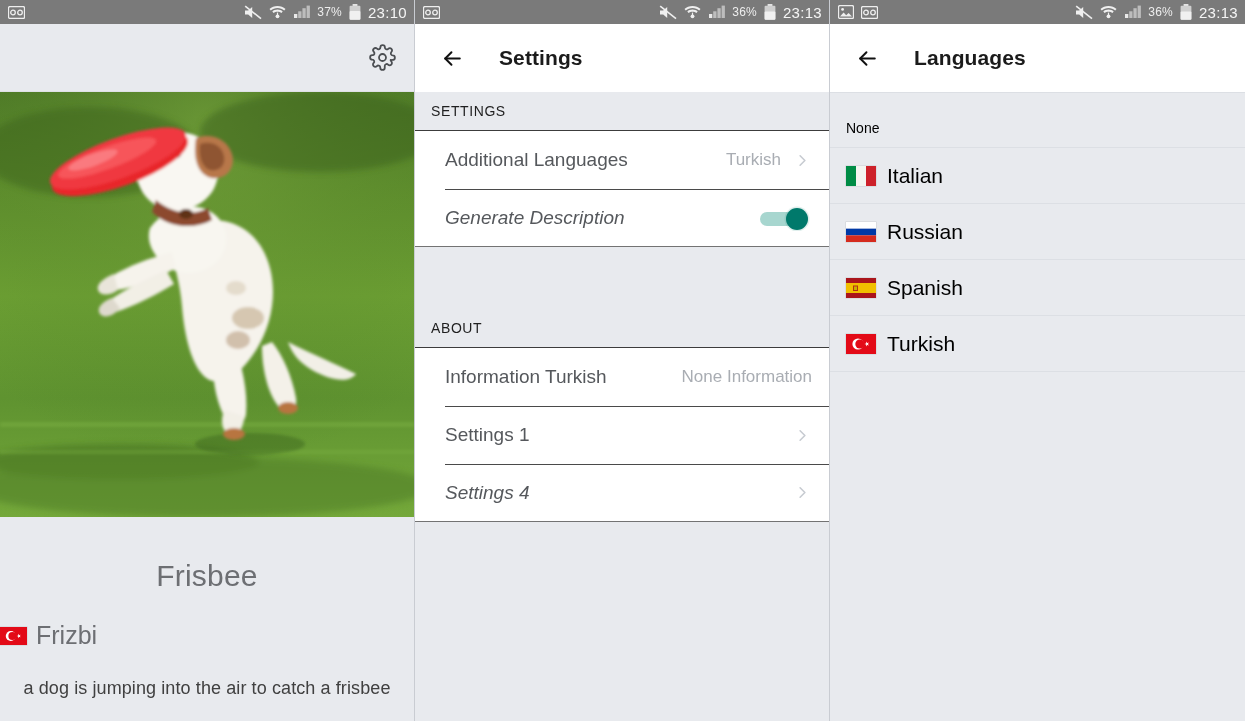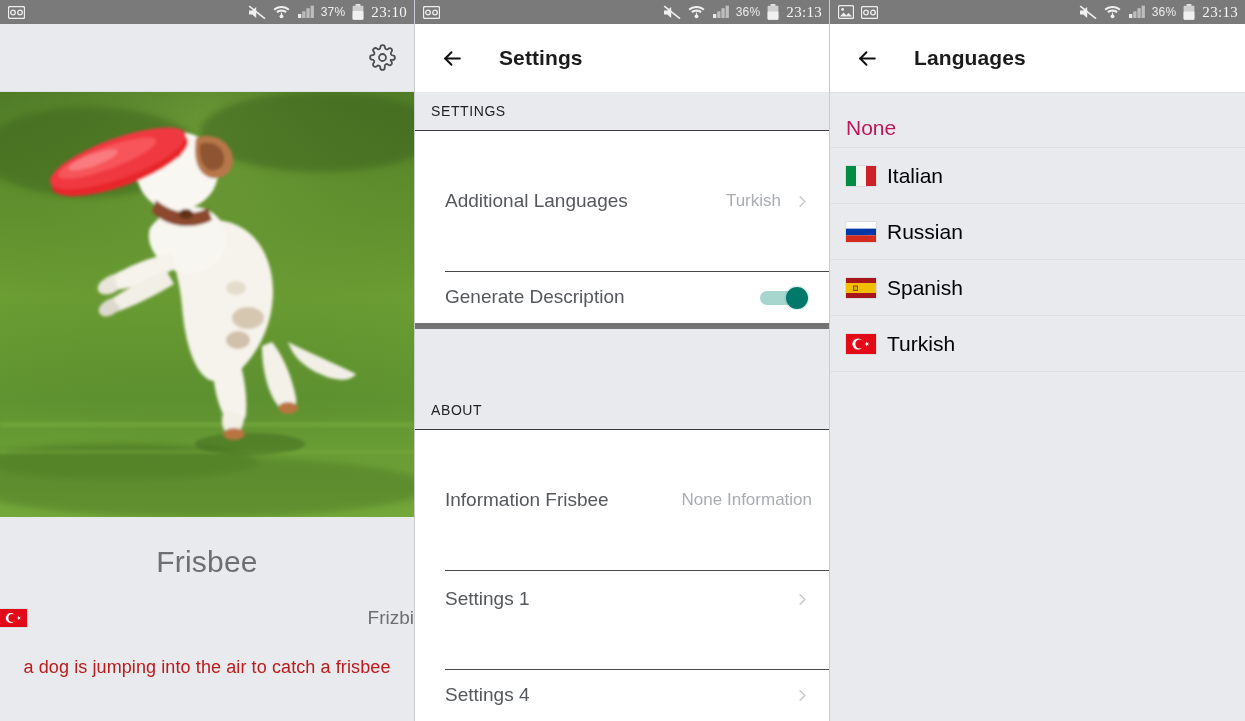--- a/index.html
+++ b/index.html
@@ -15,78 +15,78 @@
   .panel:last-child { border-right: none; }
 
   
   .statusbar {
     height: 24px; background: #7a7a7a; color: #f2f2f2;
     display: flex; align-items: center; padding: 0 7px 0 8px;
     font-size: 13px; letter-spacing: .2px;
   }
   .sb-left { display: flex; align-items: center; gap: 7px; }
   .sb-right { margin-left: auto; display: flex; align-items: center; gap: 7px; }
-  .sb-clock { font-size: 15px; color: #f5f5f5; letter-spacing: .3px; font-family: Liberation Serif, serif; }
+  .sb-clock { font-size: 15px; color: #f5f5f5; letter-spacing: .3px; }
   .sb-batt-pct { font-size: 12px; color: #eee; }
   .ic { display: inline-block; line-height: 0; }
   .ic svg { display: block; }
 
   
   .topbar1 {
     height: 68px; background: #E8EAEE; position: relative;
     border-bottom: 1px solid #dfe1e6;
   }
   .gear-btn { position: absolute; right: 15px; top: 50%; transform: translateY(-50%);
               width: 34px; height: 34px; display: flex; align-items: center; justify-content: center; }
   .photo { width: 415px; height: 425px; position: relative; overflow: hidden; background: #3f6b1f; }
   .photo svg { display:block; width: 415px; height: 425px; }
-  .detail-body { height: 204px; background: #E8EAEE; text-align: center; padding-top: 28px; }
+  .detail-body { height: 204px; background: #E8EAEE; text-align: center; padding-top: 42px; }
   .detail-title { font-size: 30px; color: #6d6f73; font-weight: 400; letter-spacing: .2px; }
-  .detail-trans { margin-top: 28px; font-size: 19px; color: #6d6f73;
-                  display: flex; align-items: center; justify-content: space-between; gap: 9px; }
-  .detail-desc { margin-top: 28px; font-size: 18px; color: #b91c1c; letter-spacing: .1px; }
+  .detail-trans { margin-top: 28px; font-size: 25px; color: #6d6f73;
+                  display: flex; align-items: center; justify-content: flex-start; gap: 9px; }
+  .detail-desc { margin-top: 28px; font-size: 18px; color: #404040; letter-spacing: .1px; }
   .flag { display: inline-block; line-height: 0; box-shadow: 0 0 0 .5px rgba(0,0,0,.12); }
 
   
   .appbar { height: 68px; background: #ffffff; display: flex; align-items: center;
             padding-left: 22px; gap: 32px; }
   .back-btn { width: 30px; height: 30px; display: flex; align-items: center; justify-content: center; }
   .appbar-title { font-size: 21px; font-weight: bold; color: #1b1b1b; letter-spacing: .1px; }
 
   
   .prefs { background: #ffffff; }
   .section-head {
     background: #E8EAEE; height: 39px; display: flex; align-items: center;
     padding: 0 0 0 16px; font-size: 14px; color: #1f1f1f; letter-spacing: .6px;
     border-bottom: 1px solid #3c3c3c;
   }
   .row {
     height: 58px; background: #fff; display: flex; align-items: center;
-    padding: 0 17px 0 30px; position: relative; margin-top: 41px;
+    padding: 0 17px 0 30px; position: relative;
   }
   .row + .row::before {
     content:""; position:absolute; left: 30px; right: 0; top: 0; height: 1px; background: #4a4a4a;
   }
   .row-label { font-size: 19px; color: #55585c; }
   .row-right { margin-left: auto; display: flex; align-items: center; gap: 12px; }
   .row-value { font-size: 17px; color: #a9adb3; }
   .chev { line-height: 0; }
   .spacer-gap { height: 62px; background: #E8EAEE; }
-  .group-end { border-bottom: 6px solid #737373; }
+  .group-end { border-bottom: 1px solid #737373; font-style: italic; }
   .panel2-fill { background: #E8EAEE; height: 211px; }
 
   
   .langlist { background: #E8EAEE; }
   .lang-row {
     height: 56px; display: flex; align-items: center; padding-left: 16px; gap: 11px;
     border-bottom: 1px solid #dcdfe4; background: #E8EAEE;
   }
   .lang-row:first-child { border-top: 1px solid #dcdfe4; }
   .lang-name { font-size: 21px; color: #000000; }
-  .lang-none { font-size: 21px; color: #be185d; margin-top: 16px; }
+  .lang-none { font-size: 14px; color: #000000; margin-top: 16px; }
 </style>
 </head>
 <body>
 
 <div class="screens">
 
   <div class="panel">
 
     <div class="statusbar">
       <div class="sb-left">
@@ -323,21 +323,21 @@
             </svg>
           </span>
         </span>
       </div>
 
       <div class="spacer-gap"></div>
 
       <div class="section-head">ABOUT</div>
 
       <div class="row">
-        <span class="row-label">Information Frisbee</span>
+        <span class="row-label">Information Turkish</span>
         <span class="row-right">
           <span class="row-value">None Information</span>
         </span>
       </div>
 
       <div class="row">
         <span class="row-label">Settings 1</span>
         <span class="row-right">
           <span class="chev">
             <svg width="19" height="19" viewBox="0 0 24 24" fill="none" stroke="#c7cbd1" stroke-width="2" stroke-linecap="round" stroke-linejoin="round">

